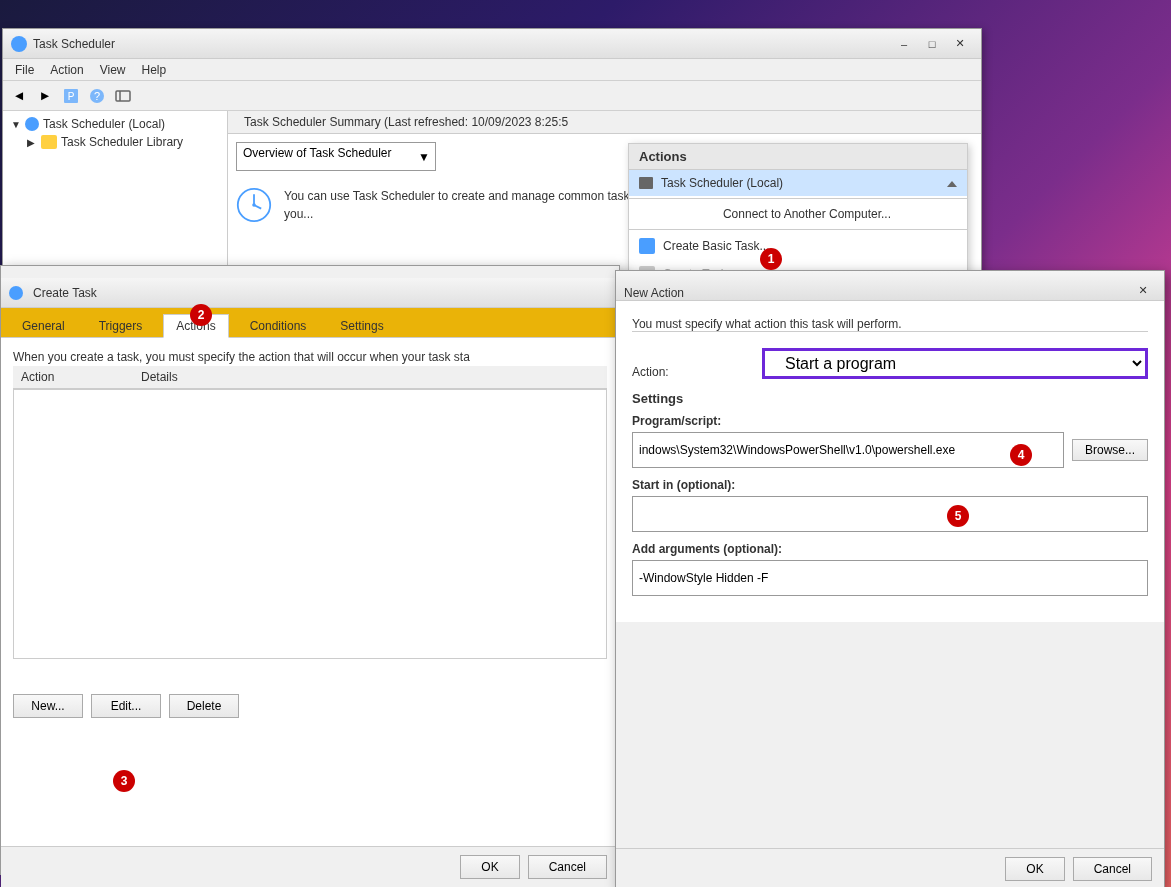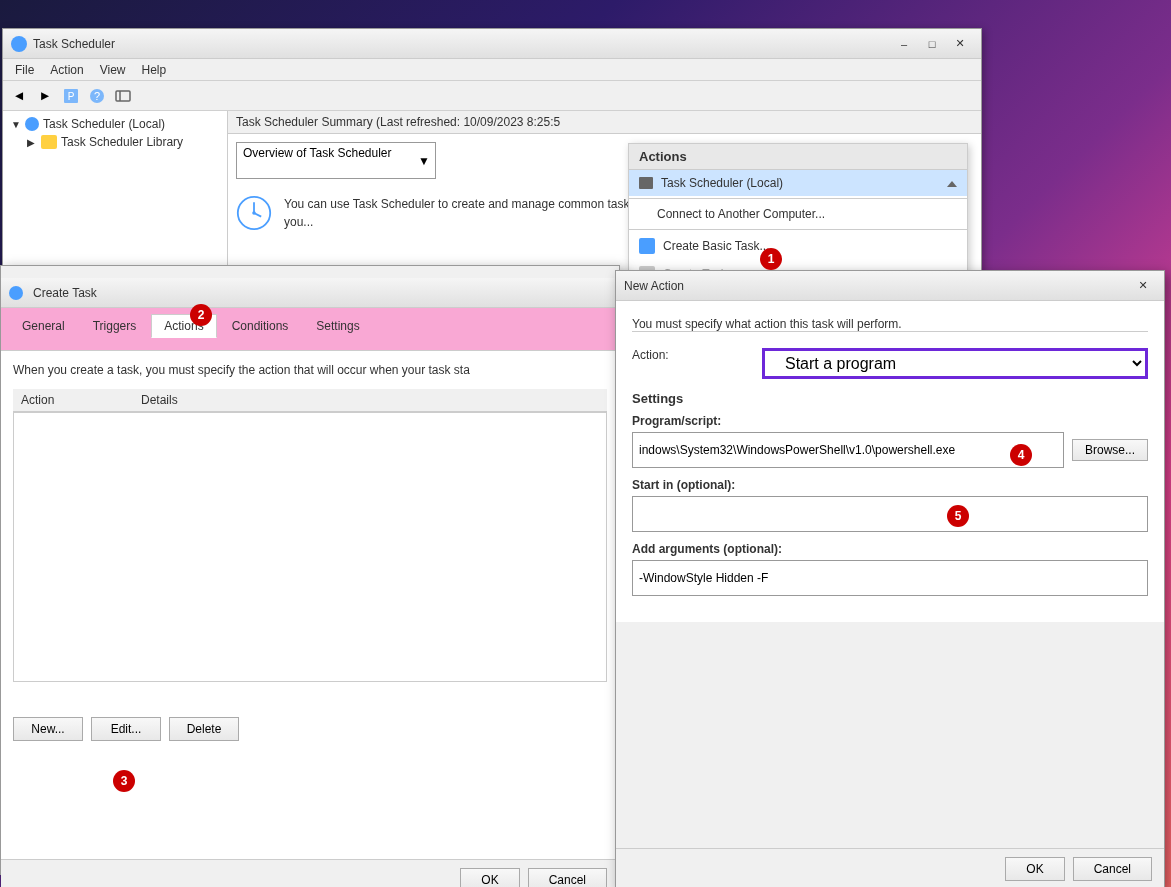--- a/index.html
+++ b/index.html
@@ -163,37 +163,37 @@
 
     
     .center-content {
       flex: 1;
       background: white;
       overflow: hidden;
     }
 
     .center-header {
       background: #f0f0f0;
-      padding: 4px 8px;
+      padding: 4px 16px;
       font-size: 12px;
       color: #333;
       border-bottom: 1px solid #ccc;
     }
 
     .overview-dropdown {
       margin: 8px;
       display: flex;
       align-items: center;
       gap: 4px;
     }
 
     .overview-select {
       background: white;
       border: 1px solid #999;
-      padding: 3px 20px 18px 6px;
+      padding: 3px 20px 10px 6px;
       font-size: 12px;
       appearance: none;
       position: relative;
       min-width: 200px;
     }
 
     .overview-content {
       display: flex;
       align-items: flex-start;
       gap: 8px;
@@ -236,24 +236,24 @@
     }
 
     .create-task-title-left {
       display: flex;
       align-items: center;
       gap: 6px;
     }
 
     
     .tabs-container {
-      background: #f9a8d4;
-      padding: 6px 8px 13px;
-      display: flex;
-      gap: 2px;
+      background: #eab308;
+      padding: 6px 8px 0;
+      display: flex;
+      gap: 8px;
       border-bottom: 1px solid #ccc;
     }
 
     .tab {
       padding: 4px 12px;
       font-size: 12px;
       cursor: pointer;
       color: #333;
       border: 1px solid transparent;
       background: transparent;
@@ -271,21 +271,21 @@
 
     .tab-content-area {
       background: white;
       padding: 12px;
       height: calc(100% - 100px);
     }
 
     .tab-description {
       font-size: 12px;
       color: #333;
-      margin-bottom: 12px;
+      margin-bottom: 2px;
     }
 
     .action-table-header {
       display: flex;
       background: #f0f0f0;
       border-bottom: 1px solid #ccc;
       padding: 4px 8px;
     }
 
     .action-col-action {
@@ -351,41 +351,41 @@
       background: #f0f0f0;
       border: 1px solid #999;
       z-index: 30;
       box-shadow: 4px 4px 12px rgba(0,0,0,0.4);
     }
 
     .new-action-titlebar {
       background: linear-gradient(to bottom, #f5f5f5, #e0e0e0);
       height: 30px;
       display: flex;
-      align-items: center;
+      align-items: flex-end;
       padding: 0 8px;
       border-bottom: 1px solid #ccc;
       justify-content: space-between;
     }
 
     .new-action-content {
       padding: 16px;
       background: white;
     }
 
     .na-description {
       font-size: 12px;
       color: #333;
       margin-bottom: 16px;
       border-bottom: 1px solid #ccc;
     }
 
     .na-row {
       display: flex;
-      align-items: flex-start;
+      align-items: flex-end;
     }
 
     .na-label {
       font-size: 12px;
       color: #333;
       width: 130px;
       flex-shrink: 0;
     }
 
     .na-select {
@@ -644,21 +644,21 @@
 <div class="actions-dropdown">
   <div class="actions-dropdown-header">Actions</div>
   <div class="actions-dropdown-item highlighted">
     <div class="computer-icon-sm" style="width:14px;height:12px;background:#666;border-radius:1px;"></div>
     <span>Task Scheduler (Local)</span>
     <span class="dd-arrow">
       <span class="dropdown-arrow-up"></span>
     </span>
   </div>
   <div class="separator"></div>
-  <div class="actions-dropdown-item" style="padding-left:28px;">
+  <div class="actions-dropdown-item" style="padding-left:28px;justify-content:center;">
     <span>Connect to Another Computer...</span>
   </div>
   <div class="separator"></div>
   <div class="actions-dropdown-item">
     <div style="width:16px;height:16px;background:#4a9eff;border-radius:2px;flex-shrink:0;"></div>
     <span>Create Basic Task...</span>
   </div>
   <div class="actions-dropdown-item disabled-item">
     <div style="width:16px;height:16px;background:#ccc;border-radius:2px;flex-shrink:0;"></div>
     <span>Create Task...</span>

